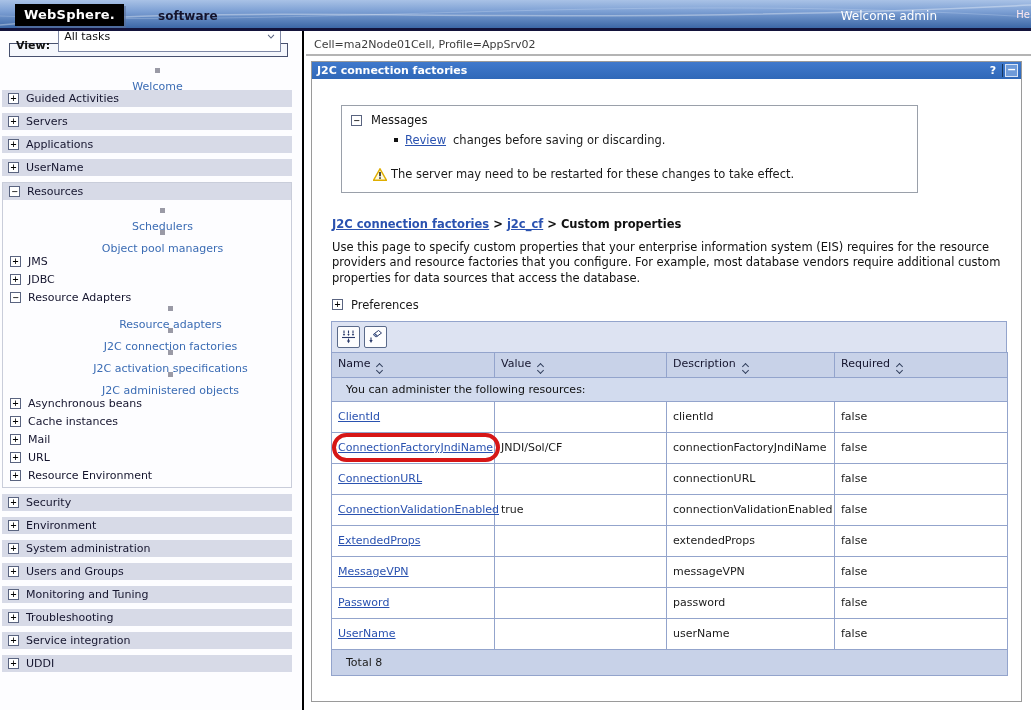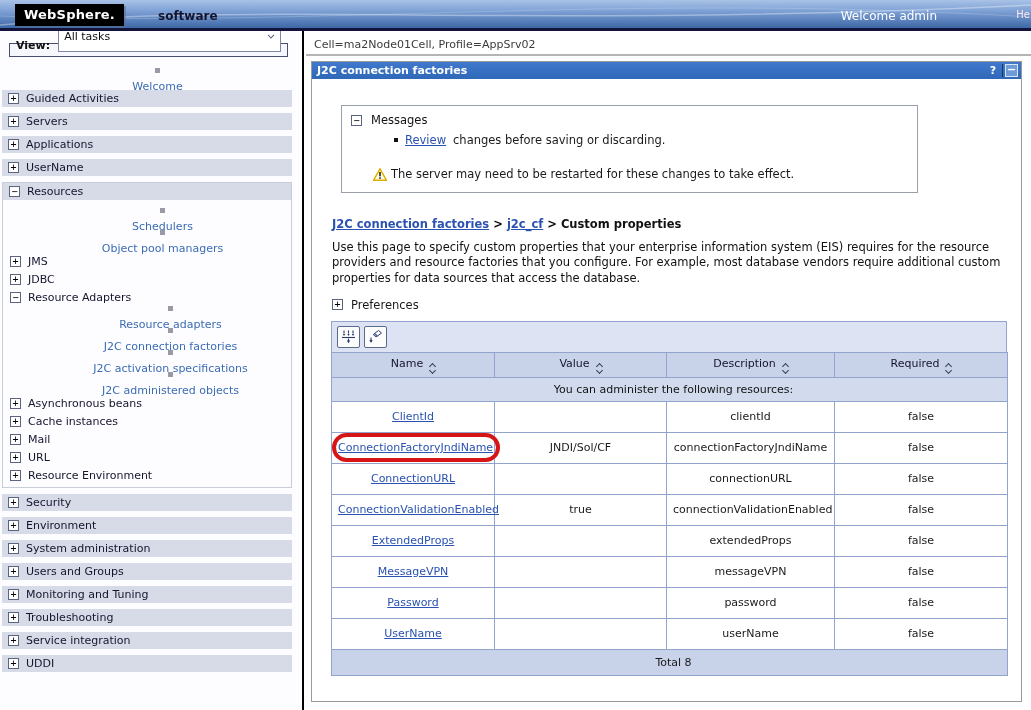--- a/index.html
+++ b/index.html
@@ -81,21 +81,21 @@
   .crumb-link { color:#2a52b0; text-decoration:underline; }
   .description { margin:9px 20px 0 20px; width:676px; font-size:11.5px; line-height:1.33; color:#111; }
   .prefs-row { display:flex; align-items:center; gap:8px; margin:12px 0 0 20px; font-size:11.5px; }
 
   
   .table-wrap { width:676px; margin:9px 0 0 19px; }
   .table-toolbar { border:1px solid #93a4cc; border-bottom:none; background:#dde3f2; padding:4px 5px; display:flex; gap:4px; }
   .tool-btn { width:23px; height:22px; background:#fdfdfe; border:1px solid #5a6a8a; border-radius:2px;
     display:inline-flex; align-items:center; justify-content:center; padding:0; cursor:pointer; }
   table.props { width:100%; border-collapse:collapse; table-layout:fixed; }
-  table.props th, table.props td { border:1px solid #93a4cc; font-size:11px; text-align:center; }
+  table.props th, table.props td { border:1px solid #93a4cc; font-size:11px; text-align:left; }
   th.col-head { background:#c8d2e8; font-weight:normal; padding:4px 6px; color:#15152e; }
   .sort-icons { display:inline-flex; flex-direction:column; margin-left:7px; vertical-align:-2px; }
   .chev-u,.chev-d { width:5px; height:5px; border-left:1.4px solid #33405e; border-top:1.4px solid #33405e; }
   .chev-u { transform:rotate(45deg); }
   .chev-d { transform:rotate(225deg); margin-top:-1px; }
   td.subheader { background:#d2dbee; padding:5px 6px 5px 14px; color:#111; }
   td.cell { background:#fff; padding:8px 6px; height:31px; vertical-align:top; }
   .cell-link { color:#2a52b0; text-decoration:underline; }
   td.footer-cell { background:#c8d2e8; padding:6px 6px 6px 14px; }
 

